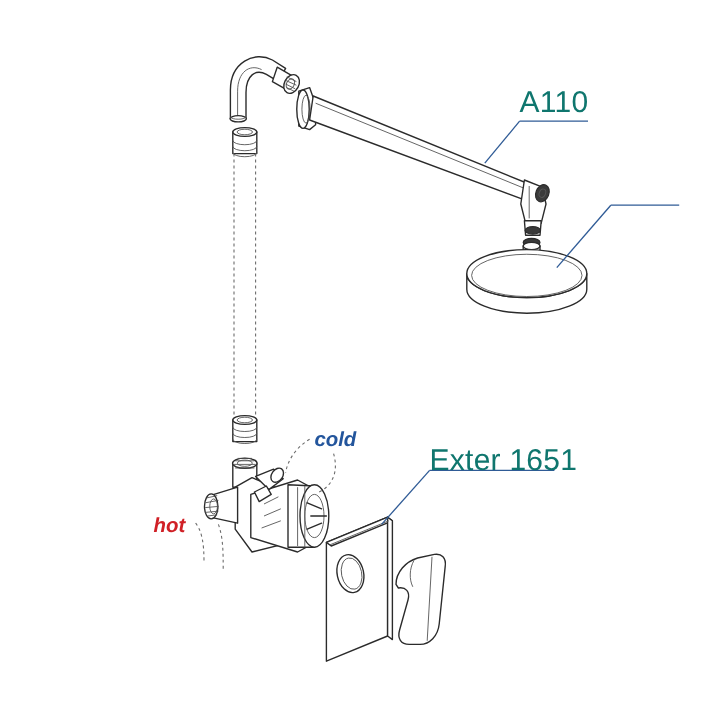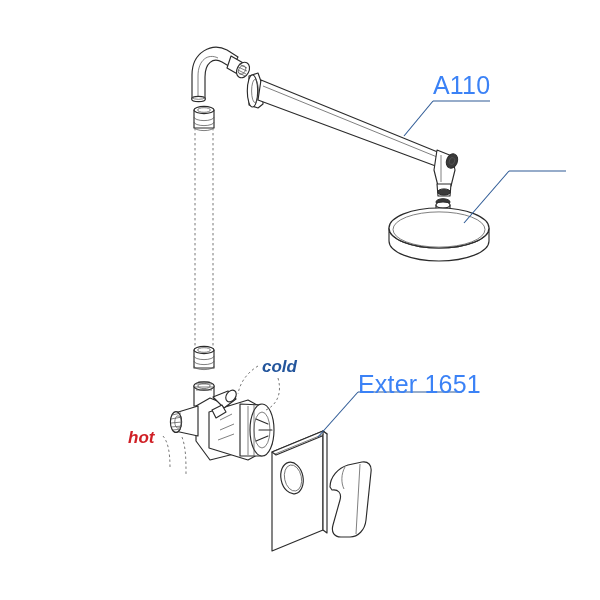--- a/index.html
+++ b/index.html
@@ -66,21 +66,21 @@
     stroke-width: 1.1;
   }
   .label-underline {
     stroke: #2f5b96;
     stroke-width: 1.1;
   }
   .callout-label {
     position: absolute;
     font-family: "Liberation Sans", sans-serif;
     font-size: 25px;
-    color: #3b82f6;
+    color: #0f766e;
     letter-spacing: 0.2px;
     white-space: nowrap;
     line-height: 1;
   }
   .flow-label {
     position: absolute;
     font-family: "Liberation Sans", sans-serif;
     font-size: 17px;
     font-weight: bold;
     font-style: italic;

